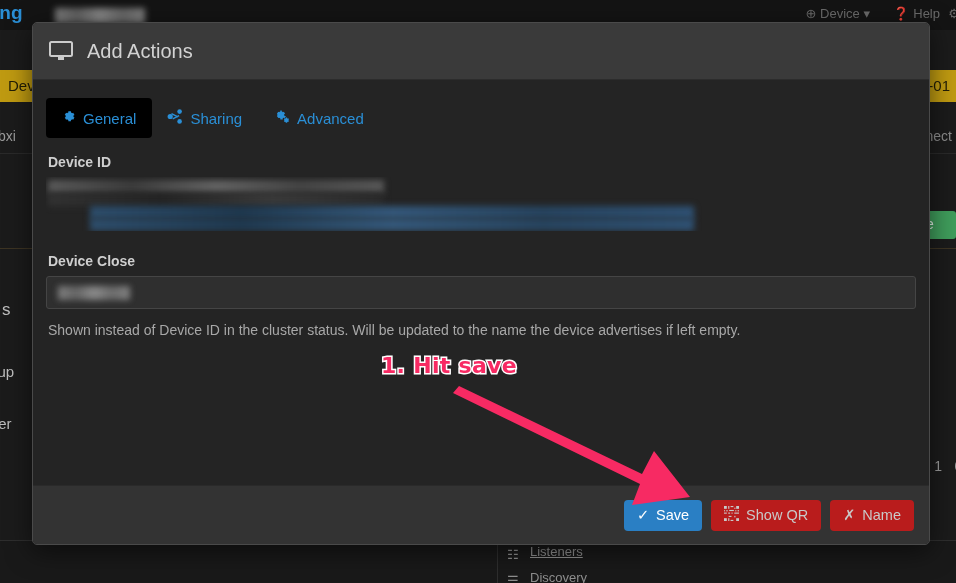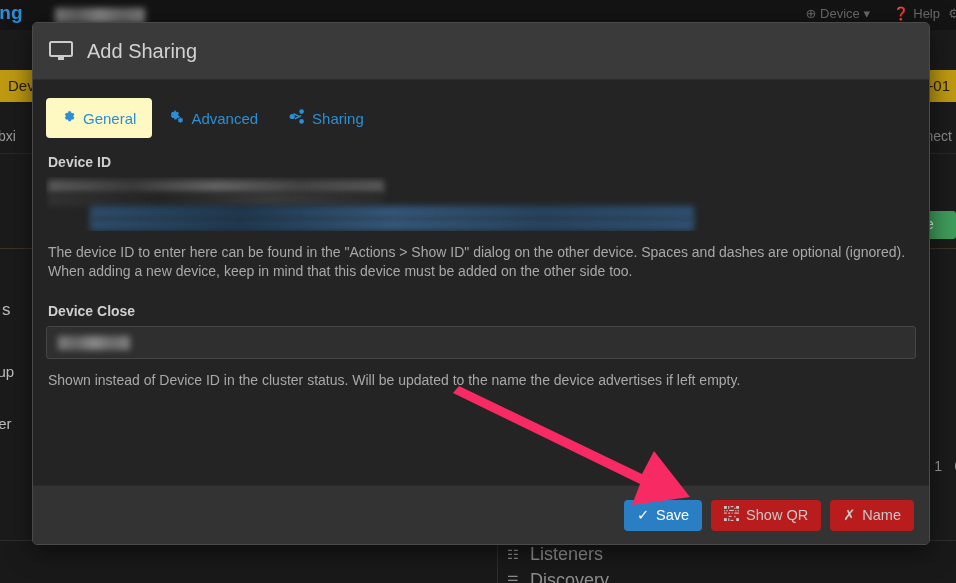--- a/index.html
+++ b/index.html
@@ -61,21 +61,21 @@
     position:absolute;left:0;width:956px;height:1px;background:#3d3423;
   }
   .bg-div1{top:248px;}
   .bg-div2{top:153px;background:#2a2a2a;}
 
   .bg-bottom-panel{
     position:absolute;left:0;top:540px;width:956px;height:43px;background:#191919;
     border-top:1px solid #2e2e2e;
   }
   .bg-bottom-item{
-    position:absolute;font-size:18px;color:#8e8e8e;white-space:nowrap;
+    position:absolute;font-size:13px;color:#8e8e8e;white-space:nowrap;text-decoration:underline;
   }
   .bg-listeners{left:530px;top:544px;}
   .bg-discovery{left:530px;top:570px;}
   .bg-li-icon{position:absolute;left:507px;color:#8e8e8e;font-size:13px;}
   .bg-vline{position:absolute;left:497px;top:540px;width:1px;height:43px;background:#2e2e2e;}
 
   
   #modal{
     position:absolute;left:32px;top:22px;width:896px;height:521px;
     background:#242424;
@@ -96,21 +96,21 @@
   .modal-body{padding:18px 13px 0 13px;}
 
   
   .tabs{display:flex;align-items:flex-start;height:42px;}
   .tab{
     display:flex;align-items:center;gap:7px;
     padding:11px 16px 11px 15px;
     font-size:15px;color:#2a8fd6;border-radius:4px;
     cursor:pointer;
   }
-  .tab.active{background:#fef9c3;}
+  .tab.active{background:#000000;}
 
   .field-label{
     font-size:14px;font-weight:bold;color:#cfcfcf;margin:14px 0 7px 2px;
   }
   .text-input{
     height:33px;background:#2f2f2f;border:1px solid #454545;border-radius:3px;
     display:flex;align-items:center;padding:0 11px;box-sizing:border-box;
     font-size:15px;color:#d8d8d8;
     font-family:"Liberation Mono","DejaVu Sans Mono",monospace;
     letter-spacing:.3px;overflow:hidden;white-space:nowrap;
@@ -203,70 +203,69 @@
 
 <div id="modal">
 
   <div class="modal-header">
     <span>
       <svg class="monitor-icon" width="24" height="20" viewBox="0 0 24 20" fill="none">
         <rect x="1" y="1" width="22" height="14" rx="1.5" stroke="#cccccc" stroke-width="2"></rect>
         <rect x="9" y="16" width="6" height="3" fill="#cccccc"></rect>
       </svg>
     </span>
-    <span class="modal-title">Add Sharing</span>
+    <span class="modal-title">Add Actions</span>
   </div>
 
   <div class="modal-body">
 
     <div class="tabs">
       <div class="tab active">
         <span>
           <svg width="15" height="15" viewBox="0 0 16 16" fill="#2a8fd6">
             <path d="M8 5.2A2.8 2.8 0 1 0 8 10.8 2.8 2.8 0 0 0 8 5.2zm0 4.3A1.5 1.5 0 1 1 8 6.5a1.5 1.5 0 0 1 0 3z"></path>
             <path d="M14.4 9.1l-1.1-.6c.1-.5.1-1 0-1.5l1.1-.6-1.4-2.4-1.1.6c-.4-.3-.8-.6-1.3-.8V2.5H7.8v1.3c-.5.2-.9.4-1.3.8l-1.1-.6L4 6.4l1.1.6c-.1.5-.1 1 0 1.5L4 9.1l1.4 2.4 1.1-.6c.4.3.8.6 1.3.8v1.3h2.8v-1.3c.5-.2.9-.4 1.3-.8l1.1.6 1.4-2.4z"></path>
           </svg>
         </span>
         <span>General</span>
-      </div>
-      <div class="tab">
-        <span>
-          <svg width="17" height="15" viewBox="0 0 18 16" fill="#2a8fd6">
-            <path d="M7 3.8A2.6 2.6 0 1 0 7 9a2.6 2.6 0 0 0 0-5.2zm0 4A1.4 1.4 0 1 1 7 5a1.4 1.4 0 0 1 0 2.8z"></path>
-            <path d="M12.8 7.5l-1-.5c.1-.5.1-.9 0-1.4l1-.5-1.3-2.2-1 .5c-.3-.3-.7-.5-1.2-.7V1.5H7.7v1.2c-.4.2-.8.4-1.2.7l-1-.5L4.2 5.1l1 .5c-.1.5-.1.9 0 1.4l-1 .5 1.3 2.2 1-.5c.3.3.7.5 1.2.7v1.2h2.6V9.9c.4-.2.8-.4 1.2-.7l1 .5 1.3-2.2z"></path>
-            <circle cx="14.2" cy="11.9" r="1.2"></circle>
-            <path d="M17 12.6l-.6-.3c0-.3 0-.5 0-.8l.6-.3-.7-1.3-.6.3c-.2-.2-.4-.3-.7-.4v-.7h-1.5v.7c-.3.1-.5.2-.7.4l-.6-.3-.7 1.3.6.3c0 .3 0 .5 0 .8l-.6.3.7 1.3.6-.3c.2.2.4.3.7.4v.7h1.5v-.7c.3-.1.5-.2.7-.4l.6.3.7-1.3z"></path>
-          </svg>
-        </span>
-        <span>Advanced</span>
       </div>
       <div class="tab">
         <span>
           <svg width="16" height="15" viewBox="0 0 16 15" fill="#2a8fd6">
             <circle cx="12.6" cy="2.6" r="2.3"></circle>
               <circle cx="12.6" cy="12.4" r="2.3"></circle>
               <circle cx="3.2" cy="7.5" r="2.6"></circle>
             <rect x="4.8" y="4.1" width="7.2" height="1.4" transform="rotate(27 4.8 4.1)"></rect>
             <rect x="5.4" y="9.3" width="7.2" height="1.4" transform="rotate(-27 5.4 9.3)"></rect>
           </svg>
         </span>
         <span>Sharing</span>
       </div>
+      <div class="tab">
+        <span>
+          <svg width="17" height="15" viewBox="0 0 18 16" fill="#2a8fd6">
+            <path d="M7 3.8A2.6 2.6 0 1 0 7 9a2.6 2.6 0 0 0 0-5.2zm0 4A1.4 1.4 0 1 1 7 5a1.4 1.4 0 0 1 0 2.8z"></path>
+            <path d="M12.8 7.5l-1-.5c.1-.5.1-.9 0-1.4l1-.5-1.3-2.2-1 .5c-.3-.3-.7-.5-1.2-.7V1.5H7.7v1.2c-.4.2-.8.4-1.2.7l-1-.5L4.2 5.1l1 .5c-.1.5-.1.9 0 1.4l-1 .5 1.3 2.2 1-.5c.3.3.7.5 1.2.7v1.2h2.6V9.9c.4-.2.8-.4 1.2-.7l1 .5 1.3-2.2z"></path>
+            <circle cx="14.2" cy="11.9" r="1.2"></circle>
+            <path d="M17 12.6l-.6-.3c0-.3 0-.5 0-.8l.6-.3-.7-1.3-.6.3c-.2-.2-.4-.3-.7-.4v-.7h-1.5v.7c-.3.1-.5.2-.7.4l-.6-.3-.7 1.3.6.3c0 .3 0 .5 0 .8l-.6.3.7 1.3.6-.3c.2.2.4.3.7.4v.7h1.5v-.7c.3-.1.5-.2.7-.4l.6.3.7-1.3z"></path>
+          </svg>
+        </span>
+        <span>Advanced</span>
+      </div>
     </div>
 
     <div class="field-label">Device ID</div>
 
     <div class="suggest-area">
       <div class="blur-seg blur-gray" style="left:2px;top:3px;width:336px;"></div>
       <div class="blur-seg blur-dark" style="left:2px;top:16px;width:336px;"></div>
       <div class="blur-seg blur-blue" style="left:44px;top:29px;width:604px;"></div>
       <div class="blur-seg blur-blue" style="left:44px;top:41px;width:604px;"></div>
     </div>
 
-    <div class="help-text">The device ID to enter here can be found in the "Actions &gt; Show ID" dialog on the other device. Spaces and dashes are optional (ignored). When adding a new device, keep in mind that this device must be added on the other side too.</div>
 
     <div class="field-label" style="margin-top:22px;">Device Close</div>
     <div class="text-input">
       <span class="blur-blk" style="width:72px;height:14px;"></span>
     </div>
     <div class="help-text">Shown instead of Device ID in the cluster status. Will be updated to the name the device advertises if left empty.</div>
   </div>
 
   <div class="modal-footer">
     <button class="btn btn-primary">
@@ -304,13 +303,14 @@
       <span>✗</span>
       <span>Name</span>
     </button>
   </div>
 </div>
 
 <div id="annot">
   <svg width="956" height="583" style="position:absolute;left:0;top:0;">
     <polygon points="459,386 642,474 654,451 690,497 632,505 640,484 453,393" fill="#f72a63"></polygon>
   </svg>
+  <div class="annot-text">1. Hit save</div>
 </div>
 
 </body></html>

